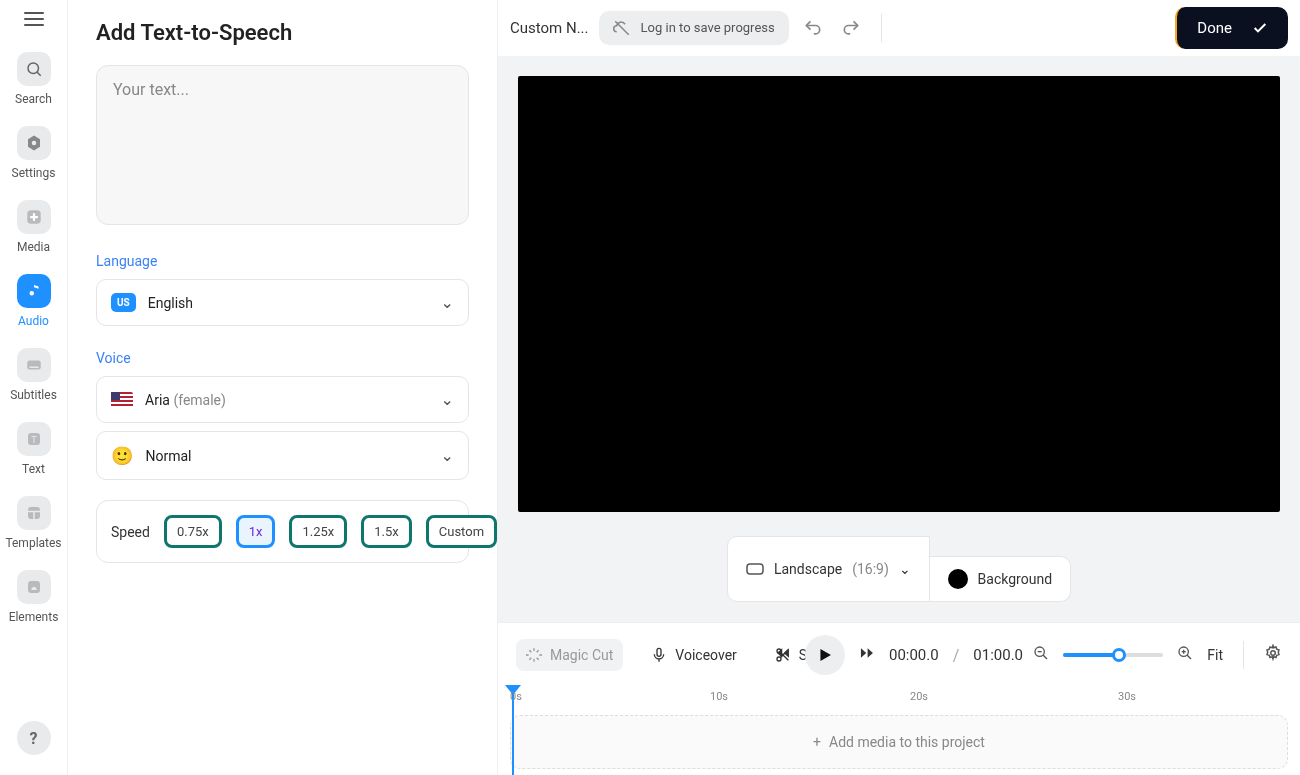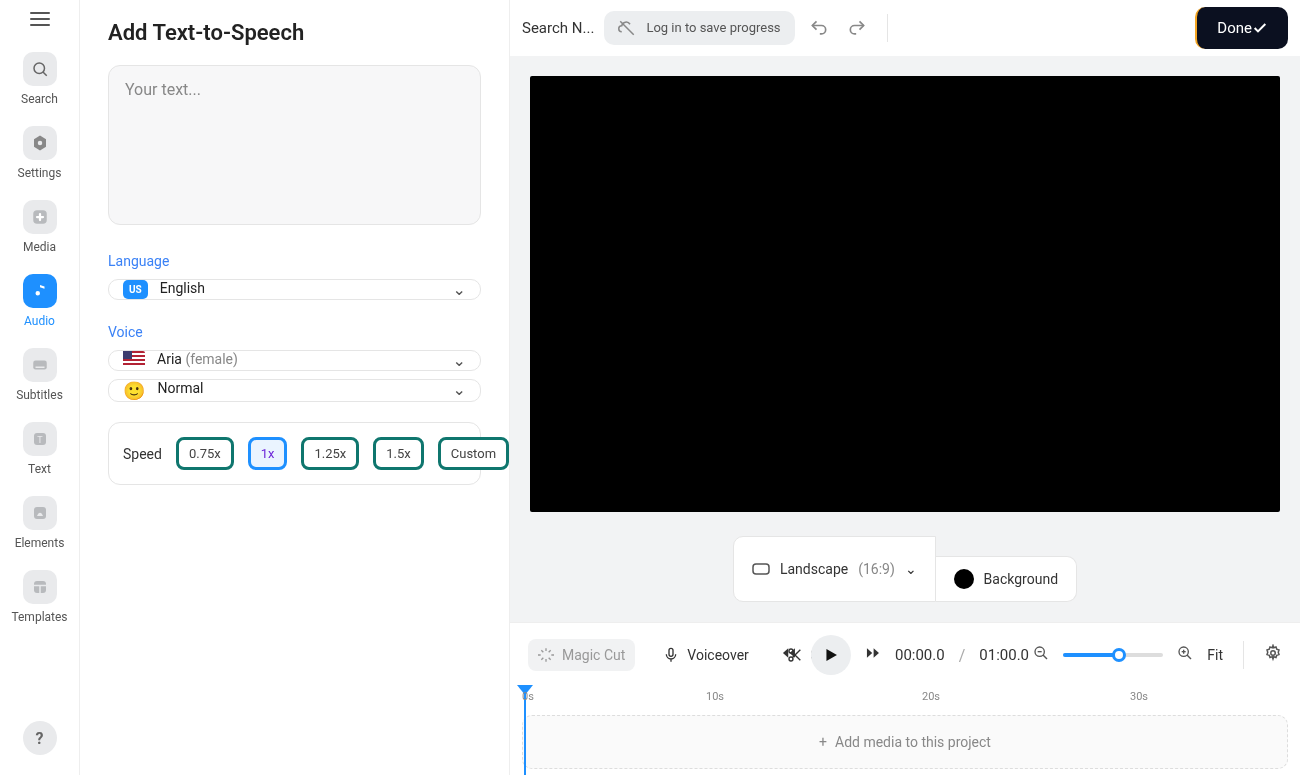--- a/index.html
+++ b/index.html
@@ -1,58 +1,58 @@
 <!DOCTYPE html>
 <html><head>
 <meta charset="utf-8">
 <style>
 * { box-sizing: border-box; margin: 0; padding: 0; font-family: -apple-system, BlinkMacSystemFont, "Segoe UI", Roboto, sans-serif; }
 body { width: 1300px; height: 775px; overflow: hidden; background: #fff; }
 .app { display: flex; height: 100%; }
 
 
-.sidebar { width: 80px; border-right: 1px solid #eee; display: flex; flex-direction: column; align-items: center; padding-top: 12px; gap: 12px; }
+.sidebar { width: 68px; border-right: 1px solid #eee; display: flex; flex-direction: column; align-items: center; padding-top: 12px; gap: 12px; }
 .hamburger { width: 20px; height: 14px; display: flex; flex-direction: column; justify-content: space-between; cursor: pointer; margin-bottom: 10px; }
 .hamburger div { height: 2px; background: #555; border-radius: 1px; }
 .nav-item { display: flex; flex-direction: column; align-items: center; gap: 6px; cursor: pointer; padding: 4px 0; width: 100%; }
 .nav-icon { width: 34px; height: 34px; border-radius: 10px; background: #e9eaec; display: flex; align-items: center; justify-content: center; }
 .nav-icon.active { background: #1e90ff; }
 .nav-icon svg { width: 18px; height: 18px; }
 .nav-label { font-size: 12px; color: #555; }
 .nav-label.active { color: #1e90ff; }
 .help-btn { margin-top: auto; margin-bottom: 20px; width: 34px; height: 34px; border-radius: 50%; background: #e9eaec; display: flex; align-items: center; justify-content: center; color: #666; font-weight: bold; cursor: pointer; }
 
 
 .panel { width: 430px; border-right: 1px solid #eee; padding: 20px 28px; position: relative; }
 .panel h1 { font-size: 22px; font-weight: 600; color: #222; margin-bottom: 20px; }
 .tts-text { width: 100%; height: 160px; border: 1px solid #e5e5e5; border-radius: 12px; background: #f7f7f8; padding: 14px 16px; font-size: 16px; color: #701a75; resize: none; outline: none; }
 .tts-text::placeholder { color: #888; }
 .field-label { font-size: 14px; color: #3b82f6; margin-top: 24px; margin-bottom: 10px; }
-.dropdown { width: 100%; border: 1px solid #e5e5e5; border-radius: 10px; padding: 0 14px; display: flex; align-items: flex-start; gap: 12px; cursor: pointer; background: #fff; margin-bottom: 8px; }
+.dropdown { width: 100%; border: 1px solid #e5e5e5; border-radius: 10px; padding: 13px 14px; display: flex; align-items: center; gap: 12px; cursor: pointer; background: #fff; margin-bottom: 8px; }
 .dropdown .chev { margin-left: auto; color: #555; }
 .flag-badge { background: #1e90ff; color: #fff; font-size: 10px; font-weight: 700; padding: 4px 6px; border-radius: 5px; }
 .us-flag { width: 22px; height: 16px; background: linear-gradient(to bottom, #b22234 0%, #b22234 50%, #fff 50%, #fff 100%); background-size: 100% 4px; position: relative; border-radius: 2px; }
 .us-flag::before { content: ""; position: absolute; top:0; left:0; width: 9px; height: 8px; background: #3c3b6e; }
 .emoji { font-size: 18px; }
 .dd-text { font-size: 14px; color: #222; }
 .dd-sub { color: #888; }
 .speed-box { border: 1px solid #e5e5e5; border-radius: 12px; padding: 14px; display: flex; align-items: center; gap: 14px; margin-top: 20px; }
 .speed-label { font-size: 14px; color: #333; }
 .speed-pill { border: 3px solid #0f766e; border-radius: 8px; padding: 6px 10px; font-size: 13px; color: #444; cursor: pointer; background: #fff; }
 .speed-pill.active { border-color: #1e90ff; color: #6d28d9; background: #eaf4ff; }
 
 
 .main { flex: 1; display: flex; flex-direction: column; }
 .topbar { display: flex; align-items: center; padding: 8px 12px; gap: 10px; height: 56px; }
 .proj-name { font-size: 15px; color: #333; max-width: 100px; white-space: nowrap; overflow: hidden; text-overflow: ellipsis; }
 .login-box { background: #eceef0; border-radius: 10px; padding: 8px 14px; display: flex; align-items: center; gap: 10px; font-size: 13px; color: #555; text-align: center; line-height: 1.2; cursor: pointer;}
 .login-box svg { width: 18px; height: 18px; }
 .arrow-btn { width: 28px; height: 28px; display: flex; align-items: center; justify-content: center; color: #888; cursor: pointer; }
 .vdivider { width: 1px; height: 28px; background: #e5e5e5; margin: 0 6px; }
-.done-btn { margin-left: auto; background: #0b1020; color: #fff; border-radius: 10px; padding: 12px 20px; display: flex; align-items: center; gap: 0; font-size: 15px; cursor: pointer; border-left: 2px solid #f5a623;}
+.done-btn { margin-left: auto; background: #0b1020; color: #fff; border-radius: 10px; padding: 12px 20px; display: flex; align-items: center; gap: 20px; font-size: 15px; cursor: pointer; border-left: 2px solid #f5a623;}
 .canvas-wrap { flex: 1; background: #f2f3f4; display: flex; flex-direction: column; align-items: center; justify-content: center; padding: 20px; gap: 24px; }
 .canvas { background: #000; height: 436px; width: 100%; border-radius: 2px; }
 .canvas-controls { display: flex; gap: 0; }
 .cc-pill { background: #fff; border: 1px solid #e5e5e5; padding: 12px 18px; display: flex; align-items: center; gap: 10px; font-size: 14px; color: #333; cursor: pointer; }
 .cc-pill:first-child { border-radius: 10px 0 0 10px; }
 .cc-pill:last-child { border-radius: 0 10px 10px 0; border-left: none; margin-top: 20px; }
 .bg-dot { width: 20px; height: 20px; border-radius: 50%; background: #000; }
 .cc-sub { color: #888; }
 
 
@@ -148,35 +148,35 @@
             <text x="12" y="17" text-anchor="middle" font-size="12" fill="#e9eaec" font-family="serif">T</text>
           </svg>
       </div>
       <span class="nav-label">Text</span>
     </div>
 
     <div class="nav-item">
       <div class="nav-icon">
         <svg viewBox="0 0 24 24" fill="#b8babd">
             <rect x="4" y="4" width="16" height="16" rx="4"></rect>
-            <path d="M8 16c2-6 6-6 8 0" fill="#e9eaec"></path>
-          </svg>
-      </div>
-      <span class="nav-label">Elements</span>
+            <line x1="4" y1="10" x2="20" y2="10" stroke="#e9eaec" stroke-width="2"></line>
+            <line x1="12" y1="10" x2="12" y2="20" stroke="#e9eaec" stroke-width="2"></line>
+          </svg>
+      </div>
+      <span class="nav-label">Templates</span>
     </div>
 
     <div class="nav-item">
       <div class="nav-icon">
         <svg viewBox="0 0 24 24" fill="#b8babd">
             <rect x="4" y="4" width="16" height="16" rx="4"></rect>
-            <line x1="4" y1="10" x2="20" y2="10" stroke="#e9eaec" stroke-width="2"></line>
-            <line x1="12" y1="10" x2="12" y2="20" stroke="#e9eaec" stroke-width="2"></line>
-          </svg>
-      </div>
-      <span class="nav-label">Templates</span>
+            <path d="M8 16c2-6 6-6 8 0" fill="#e9eaec"></path>
+          </svg>
+      </div>
+      <span class="nav-label">Elements</span>
     </div>
 
     <div class="help-btn">?</div>
   </div>
 
   <div class="panel">
     <h1>Add Text-to-Speech</h1>
     <textarea class="tts-text" placeholder="Your text..." style=""></textarea>
 
     <div class="field-label">Language</div>
@@ -206,21 +206,21 @@
       <span class="speed-pill">0.75x</span>
       <span class="speed-pill active">1x</span>
       <span class="speed-pill">1.25x</span>
       <span class="speed-pill">1.5x</span>
       <span class="speed-pill">Custom</span>
     </div>
   </div>
 
   <div class="main">
     <div class="topbar">
-      <span class="proj-name">Search N...</span>
+      <span class="proj-name">Custom N...</span>
       <div class="login-box">
         <svg viewBox="0 0 24 24" fill="none" stroke="#888" stroke-width="2">
             <path d="M5 17a4 4 0 0 1 0-8 6 6 0 0 1 11-2"></path>
             <line x1="3" y1="3" x2="21" y2="21"></line>
           </svg>
         <span>Log in to save progress</span>
       </div>
       <div class="arrow-btn">
         <svg width="20" height="20" viewBox="0 0 24 24" fill="none" stroke="currentColor" stroke-width="2">
             <path d="M9 14L4 9l5-5"></path>
@@ -335,21 +335,21 @@
               <path d="M12 2l1 3 3-1 1 3 3 1-1 3 1 3-3 1-1 3-3-1-1 3-1-3-3 1-1-3-3-1 1-3-1-3 3-1 1-3 3 1z"></path>
             </svg>
         </span>
       </div>
     </div>
 
     <div class="ruler-wrap">
       <div class="playhead"></div>
       <div class="ruler">
         <span class="ruler-mark" style="left:12px">0s</span>
-        <span class="ruler-mark" style="left:196px">10s</span>
+        <span class="ruler-mark" style="left:212px">10s</span>
         <span class="ruler-mark" style="left:412px">20s</span>
         <span class="ruler-mark" style="left:620px">30s</span>
 
       </div>
       <div class="track">
         <span>+</span>
         <span>Add media to this project</span>
       </div>
     </div>
 

